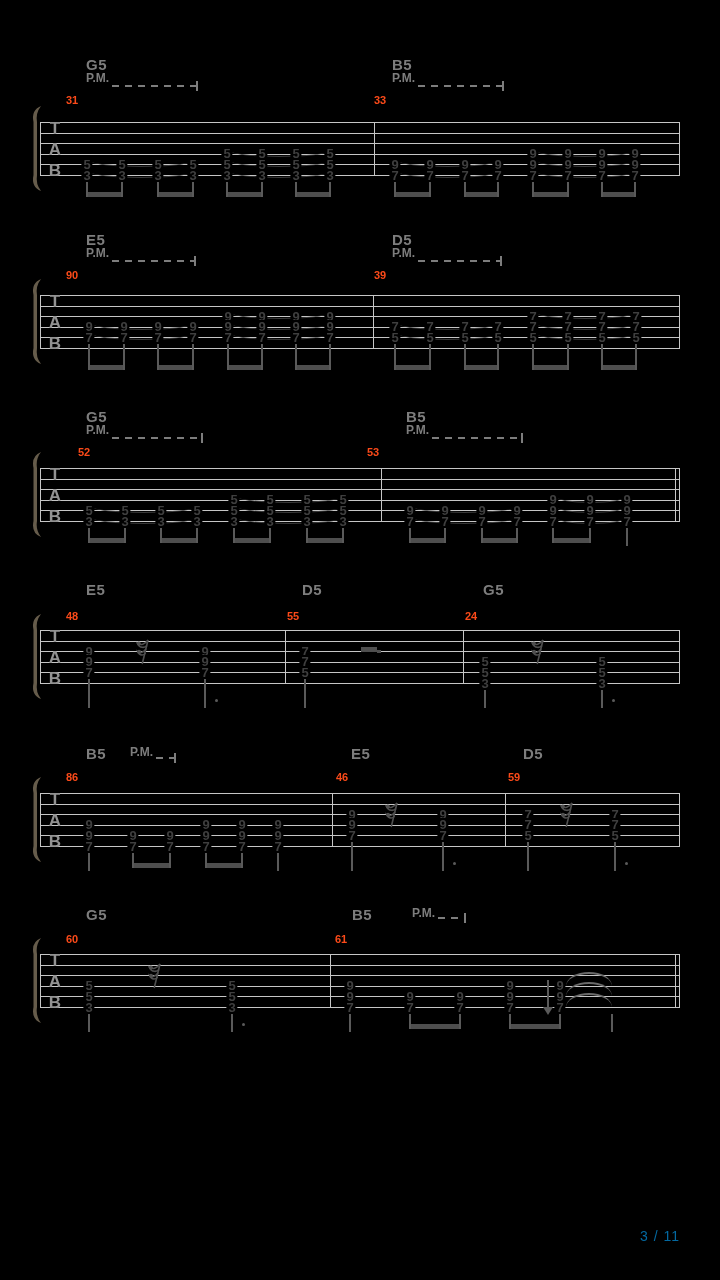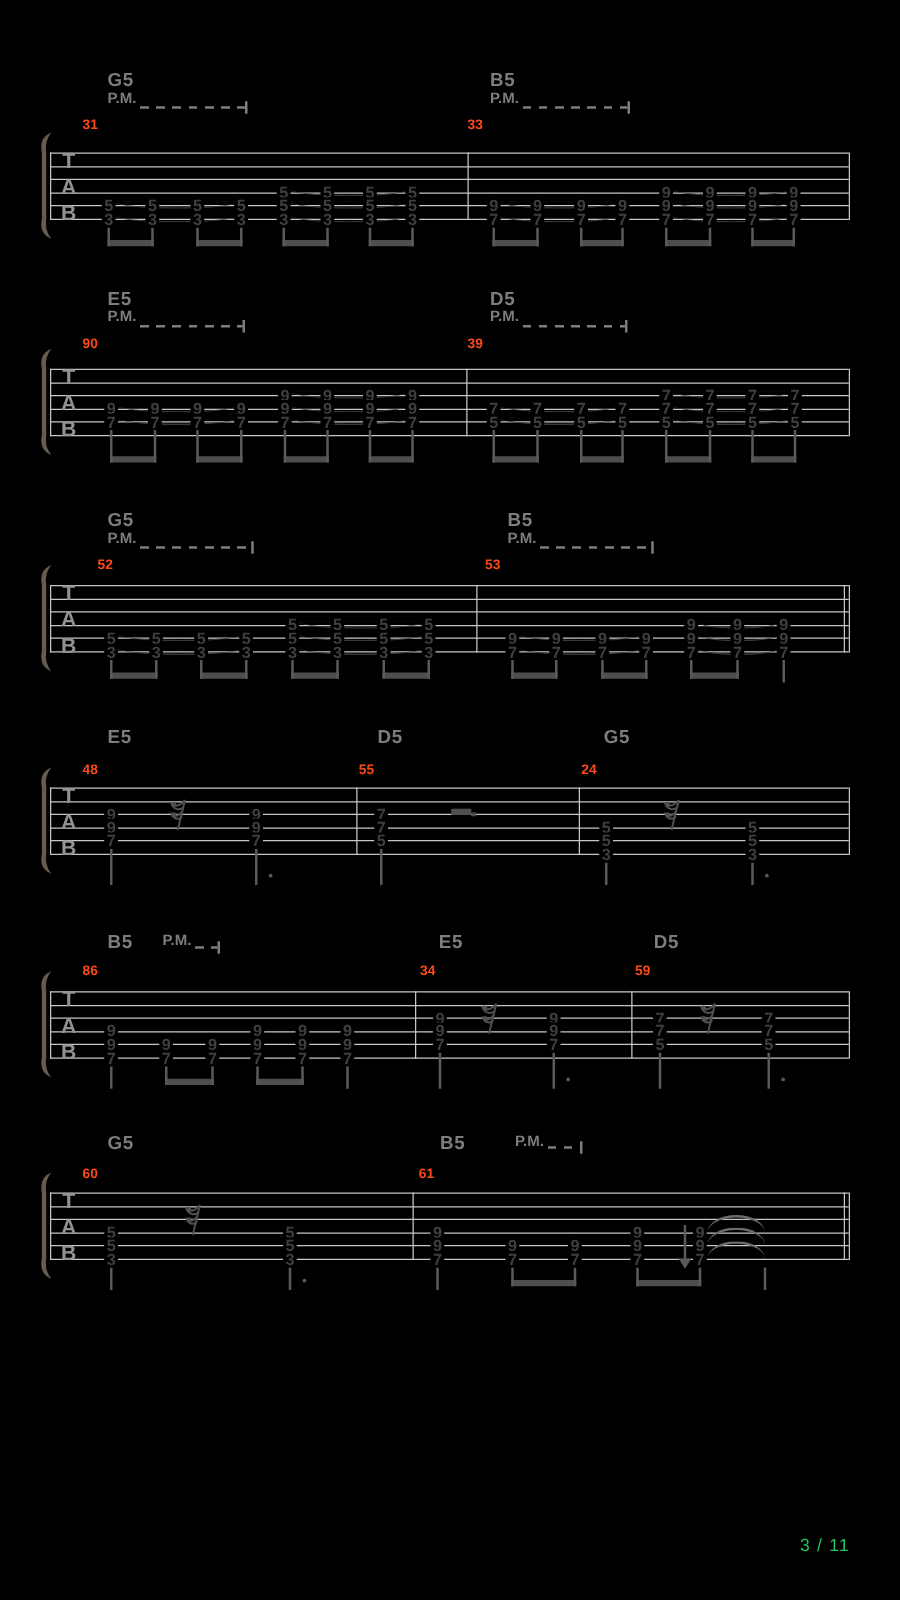--- a/index.html
+++ b/index.html
@@ -21,21 +21,21 @@
   .stem{position:absolute;width:2px;background:#5a5a5a;}
   .beam{position:absolute;height:5px;background:#4e4e4e;}
   .slur{position:absolute;height:5px;border-bottom:1px solid #3a3a3a;border-radius:0 0 50% 50%/0 0 6px 6px;}
   .tie{position:absolute;height:14px;border-top:2px solid #6b6b6b;border-radius:50% 50% 0 0/14px 14px 0 0;}
   .dot{position:absolute;width:3px;height:3px;border-radius:50%;background:#5a5a5a;}
   .half-rest{position:absolute;height:5px;background:#4f4f4f;}
   .half-rest-tail{position:absolute;width:4px;height:3px;background:#4f4f4f;}
   .arrow-shaft{position:absolute;width:2px;background:#5a5a5a;}
   .arrow-head{position:absolute;width:0;height:0;border-left:5px solid transparent;
               border-right:5px solid transparent;border-top:8px solid #5a5a5a;}
-  .page-indicator{position:absolute;left:640px;top:1228px;font-size:14px;color:#22c55e;letter-spacing:1px;}
+  .page-indicator{position:absolute;left:640px;top:1228px;font-size:14px;color:#0369a1;letter-spacing:1px;}
   svg{position:absolute;overflow:visible;}
 </style>
 </head>
 <body>
 
 <div id="tab-page">
   <div class="page-indicator">3 / 11</div>
 <svg width="14" height="85" style="left: 28px; top: 106px;">
       <path d="M13 0 Q3 4 5.5 16 L5.5 69 Q3 81 13 85 Q7.5 78 9 69 L9 16 Q7.5 7 13 0 Z" fill="#665c4b"></path>
     </svg>
@@ -291,21 +291,21 @@
     <div class="fret" style="left: 270px; top: 514.5px;">3</div>
     <div class="stem" style="left: 306px; top: 528px; height: 15px;"></div>
     <div class="fret" style="left: 307px; top: 493.3px;">5</div>
     <div class="fret" style="left: 307px; top: 503.9px;">5</div>
     <div class="fret" style="left: 307px; top: 514.5px;">3</div>
     <div class="stem" style="left: 342px; top: 528px; height: 15px;"></div>
     <div class="fret" style="left: 343px; top: 493.3px;">5</div>
     <div class="fret" style="left: 343px; top: 503.9px;">5</div>
     <div class="fret" style="left: 343px; top: 514.5px;">3</div>
     <div class="barline" style="left: 381px; top: 468px; height: 54px;"></div>
-    <div class="measure-num" style="left: 388px; top: 446px; text-align: right;">53</div>
+    <div class="measure-num" style="left: 367px; top: 446px; text-align: right;">53</div>
     <div class="chord-label" style="left: 406px; top: 408px;">B5</div>
     <div class="pm-label" style="left: 406px; top: 423px;">P.M.</div>
     <div class="pm-dash" style="left: 432px; top: 437px; width: 89px;"></div>
     <div class="pm-tick" style="left: 521px; top: 433px;"></div>
     <div class="slur" style="left: 414px; top: 507.4px; width: 101px;"></div>
     <div class="slur" style="left: 414px; top: 518px; width: 101px;"></div>
     <div class="slur" style="left: 557px; top: 496.8px; width: 68px;"></div>
     <div class="slur" style="left: 557px; top: 507.4px; width: 68px;"></div>
     <div class="slur" style="left: 557px; top: 518px; width: 68px;"></div>
     <div class="beam" style="left: 409px; top: 538px; width: 37px;"></div>
@@ -436,21 +436,21 @@
     <div class="fret" style="left: 206px; top: 839.5px;">7</div>
     <div class="stem" style="left: 241px; top: 853px; height: 15px;"></div>
     <div class="fret" style="left: 242px; top: 818.3px;">9</div>
     <div class="fret" style="left: 242px; top: 828.9px;">9</div>
     <div class="fret" style="left: 242px; top: 839.5px;">7</div>
     <div class="stem" style="left: 277px; top: 853px; height: 18px;"></div>
     <div class="fret" style="left: 278px; top: 818.3px;">9</div>
     <div class="fret" style="left: 278px; top: 828.9px;">9</div>
     <div class="fret" style="left: 278px; top: 839.5px;">7</div>
     <div class="barline" style="left: 332px; top: 793px; height: 54px;"></div>
-    <div class="measure-num" style="left: 336px; top: 771px;">34</div>
+    <div class="measure-num" style="left: 336px; top: 771px;">46</div>
     <div class="chord-label" style="left: 351px; top: 745px;">E5</div>
     <div class="stem" style="left: 351px; top: 842.4px; height: 28.6px;"></div>
     <div class="fret" style="left: 352px; top: 807.7px;">9</div>
     <div class="fret" style="left: 352px; top: 818.3px;">9</div>
     <div class="fret" style="left: 352px; top: 828.9px;">7</div>
     <div class="stem" style="left: 442px; top: 842.4px; height: 28.6px;"></div>
     <div class="dot" style="left: 453px; top: 862px;"></div>
     <div class="fret" style="left: 443px; top: 807.7px;">9</div>
     <div class="fret" style="left: 443px; top: 818.3px;">9</div>
     <div class="fret" style="left: 443px; top: 828.9px;">7</div>

